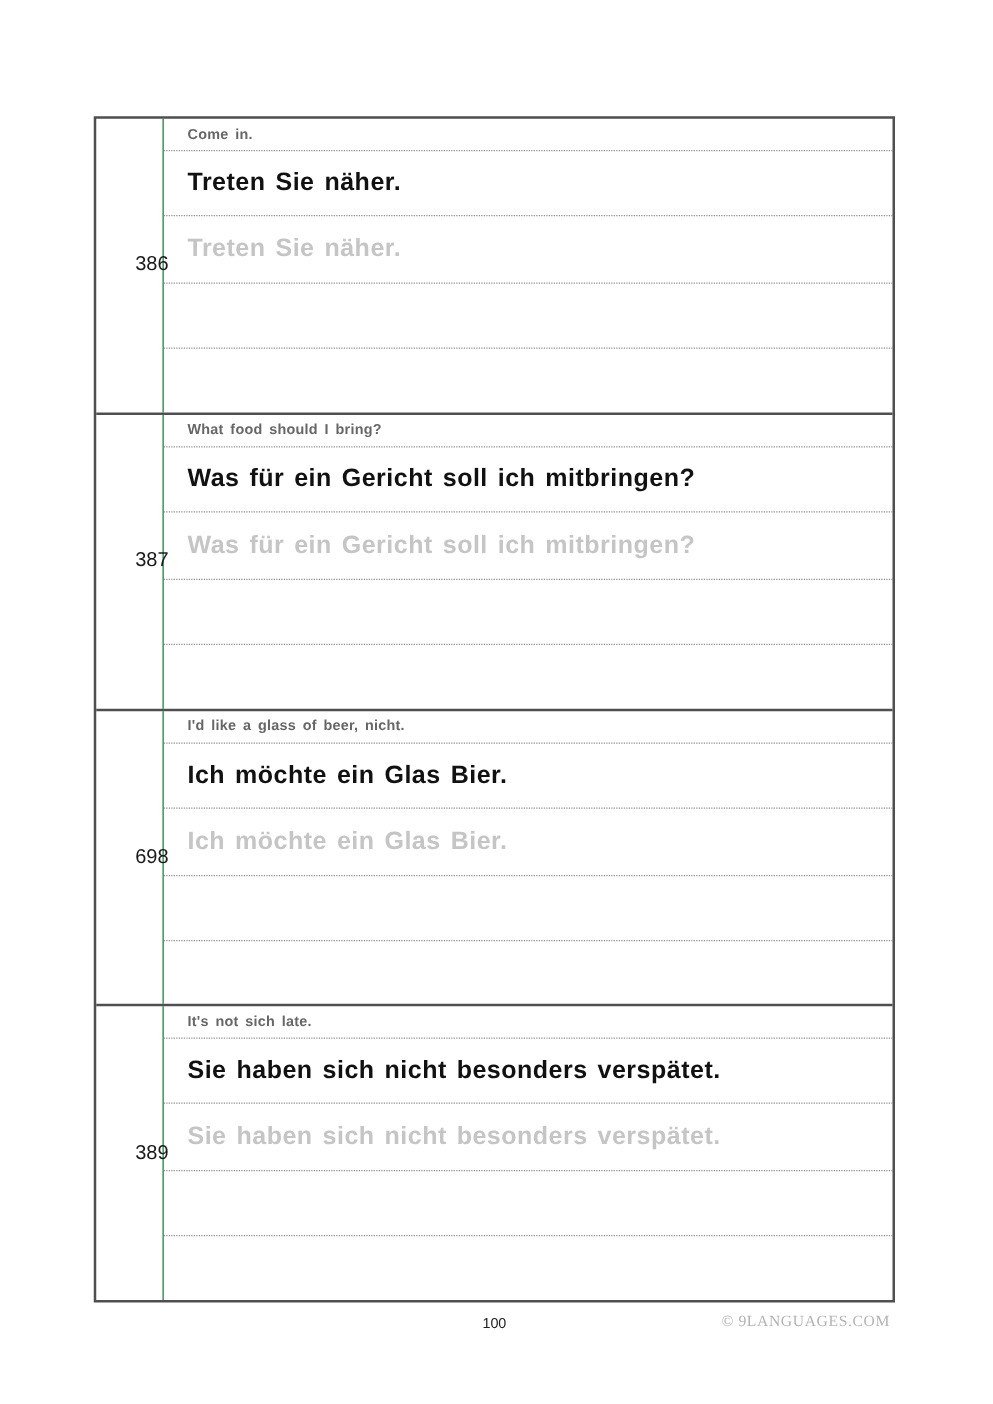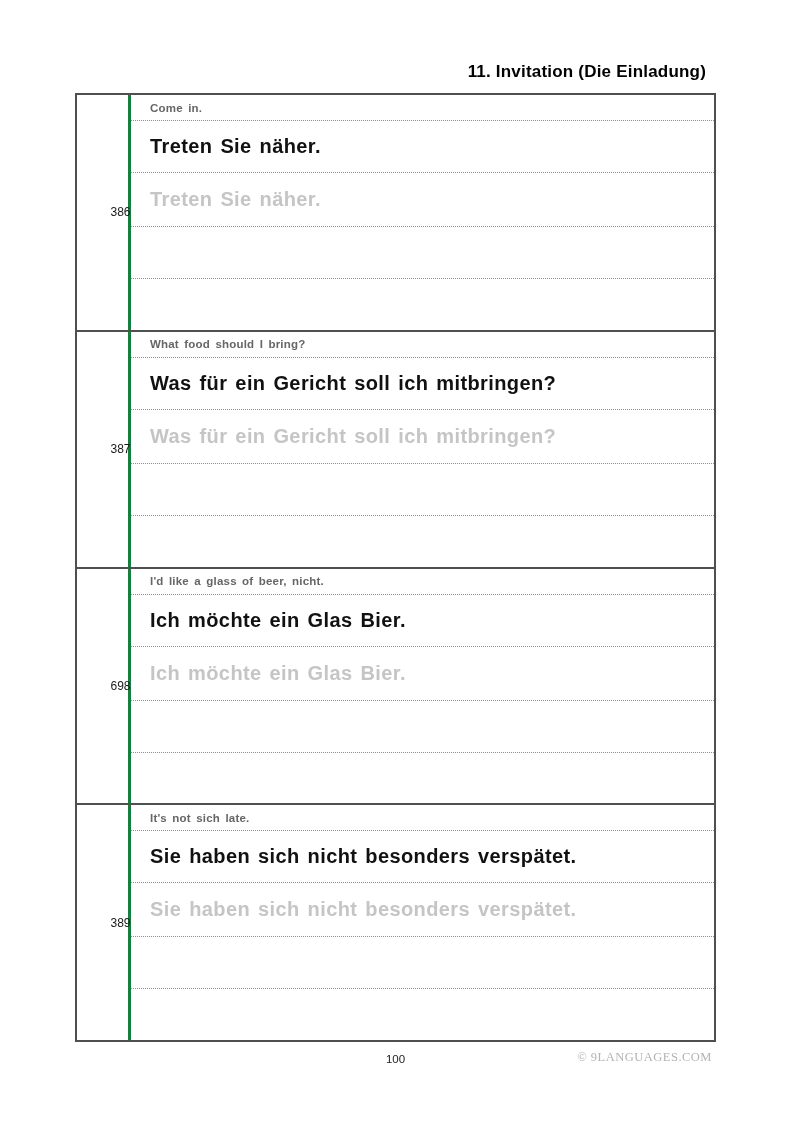--- a/index.html
+++ b/index.html
@@ -35,25 +35,25 @@
     flex: 1 1 0;
     display: flex;
     flex-direction: row;
     border-top: 2px solid #4f4f4f;
     min-height: 0;
   }
   .phrase-block:first-child { border-top: none; }
   .num-col {
     width: 54px;
     flex: 0 0 54px;
-    border-right: 3px solid #15803d;
+    border-right: 1px solid #15803d;
     display: flex;
     align-items: center;
     justify-content: center;
-    font-size: 12px;
+    font-size: 16px;
     color: #1a1a1a;
     padding-left: 36px;
   }
   .content-col {
     flex: 1 1 auto;
     display: flex;
     flex-direction: column;
     min-width: 0;
   }
   .row {
@@ -125,21 +125,20 @@
     font-size: 12.5px;
     color: #b3b3b3;
     letter-spacing: 0.5px;
   }
 </style>
 </head>
 <body>
 
 <div class="page">
 
-  <div class="page-title">11. Invitation (Die Einladung)</div>
 
   <div class="phrase-table">
 
     <div class="phrase-block">
       <div class="num-col">386</div>
       <div class="content-col">
         <div class="row row-english">Come in.</div>
         <div class="row row-german">Treten Sie näher.</div>
         <div class="row row-trace">Treten Sie näher.</div>
         <div class="row row-practice"></div>

